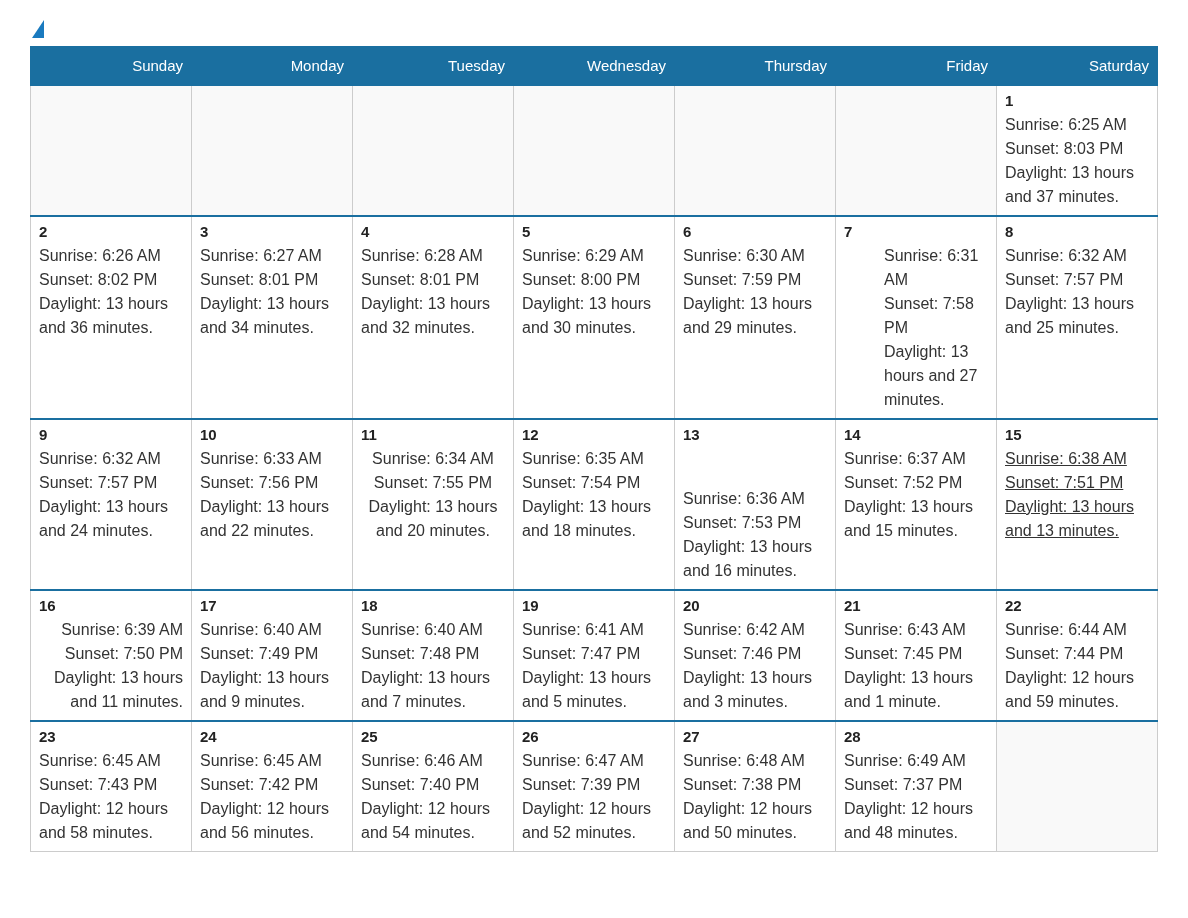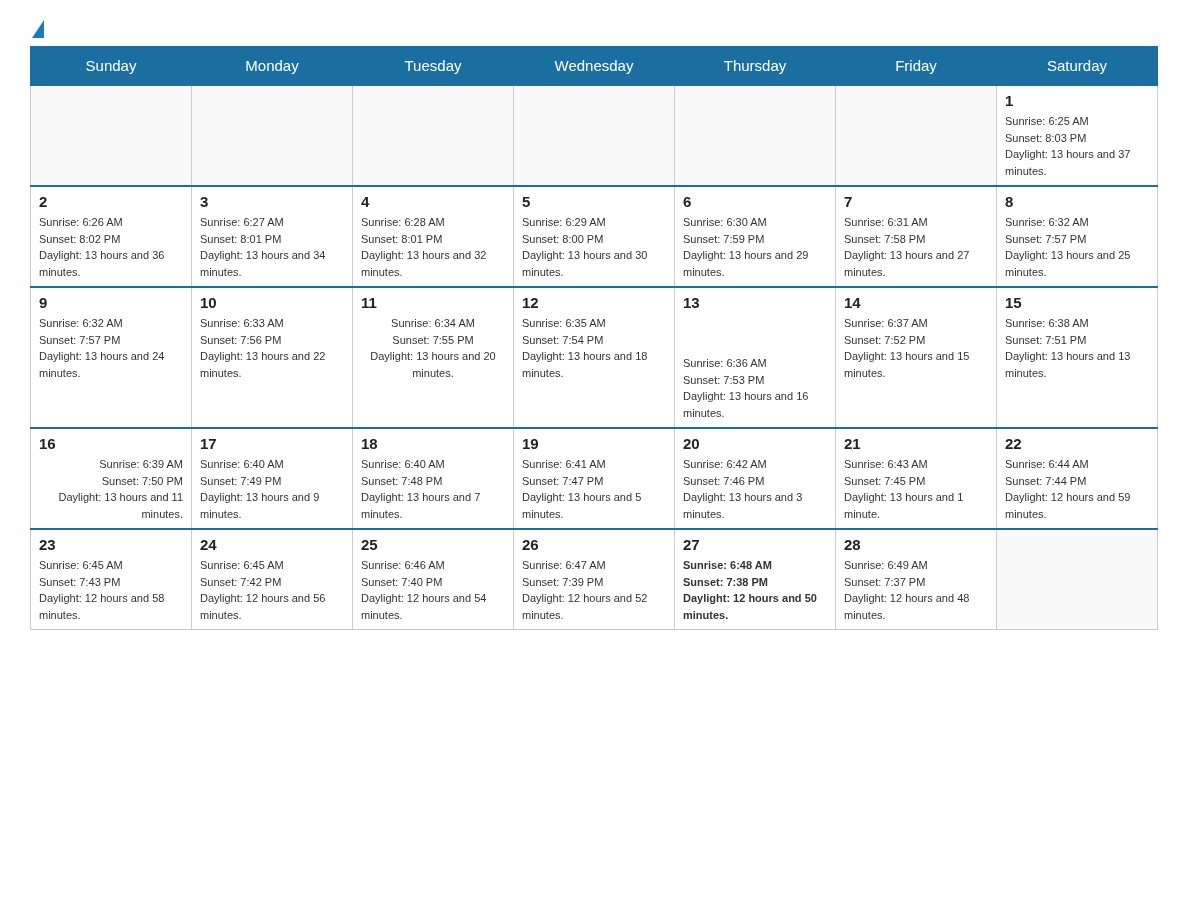--- a/index.html
+++ b/index.html
@@ -58,42 +58,42 @@
     }
     table {
       width: 100%;
       border-collapse: collapse;
       margin-top: 10px;
     }
     th {
       background-color: #1a6fa0;
       color: #fff;
       padding: 10px 8px;
-      text-align: center;
+      text-align: right;
       font-size: 15px;
       font-weight: normal;
       border: 1px solid #1a6fa0;
     }
     td {
       vertical-align: top;
       padding: 6px 8px;
       border: 1px solid #ccc;
       width: 14.28%;
       min-height: 100px;
       background: #fff;
     }
     .day-number {
       font-size: 15px;
       font-weight: bold;
       color: #222;
       display: block;
       margin-bottom: 4px;
     }
     .day-info {
-      font-size: 11px;
+      font-size: 16px;
       color: #333;
       line-height: 1.5;
     }
     tr td {
       border-top: 2px solid #1a6fa0;
     }
     .empty-cell {
       background: #f9f9f9;
     }
     td:first-child {
@@ -170,21 +170,21 @@
 Daylight: 13 hours and 30 minutes.</div>
         </td>
         <td>
           <span class="day-number">6</span>
           <div class="day-info" style="white-space: pre-line;">Sunrise: 6:30 AM
 Sunset: 7:59 PM
 Daylight: 13 hours and 29 minutes.</div>
         </td>
         <td>
           <span class="day-number">7</span>
-          <div class="day-info" style="white-space: pre-line;">Sunrise: 6:31 AM
+          <div class="day-info" style="white-space: pre-line; margin-left: 40px;">Sunrise: 6:31 AM
 Sunset: 7:58 PM
 Daylight: 13 hours and 27 minutes.</div>
         </td>
         <td>
           <span class="day-number">8</span>
           <div class="day-info" style="white-space: pre-line;">Sunrise: 6:32 AM
 Sunset: 7:57 PM
 Daylight: 13 hours and 25 minutes.</div>
         </td>
       </tr>
@@ -220,21 +220,21 @@
 Daylight: 13 hours and 16 minutes.</div>
         </td>
         <td>
           <span class="day-number">14</span>
           <div class="day-info" style="white-space: pre-line;">Sunrise: 6:37 AM
 Sunset: 7:52 PM
 Daylight: 13 hours and 15 minutes.</div>
         </td>
         <td>
           <span class="day-number">15</span>
-          <div class="day-info" style="white-space: pre-line;">Sunrise: 6:38 AM
+          <div class="day-info" style="white-space: pre-line; text-decoration: underline;">Sunrise: 6:38 AM
 Sunset: 7:51 PM
 Daylight: 13 hours and 13 minutes.</div>
         </td>
       </tr>
       <tr>
         <td>
           <span class="day-number">16</span>
           <div class="day-info" style="white-space: pre-line; text-align: right;">Sunrise: 6:39 AM
 Sunset: 7:50 PM
 Daylight: 13 hours and 11 minutes.</div>
@@ -296,21 +296,21 @@
 Daylight: 12 hours and 54 minutes.</div>
         </td>
         <td>
           <span class="day-number">26</span>
           <div class="day-info" style="white-space: pre-line;">Sunrise: 6:47 AM
 Sunset: 7:39 PM
 Daylight: 12 hours and 52 minutes.</div>
         </td>
         <td>
           <span class="day-number">27</span>
-          <div class="day-info" style="white-space: pre-line; font-weight: bold;">Sunrise: 6:48 AM
+          <div class="day-info" style="white-space: pre-line;">Sunrise: 6:48 AM
 Sunset: 7:38 PM
 Daylight: 12 hours and 50 minutes.</div>
         </td>
         <td>
           <span class="day-number">28</span>
           <div class="day-info" style="white-space: pre-line;">Sunrise: 6:49 AM
 Sunset: 7:37 PM
 Daylight: 12 hours and 48 minutes.</div>
         </td>
         <td class="empty-cell"></td>

